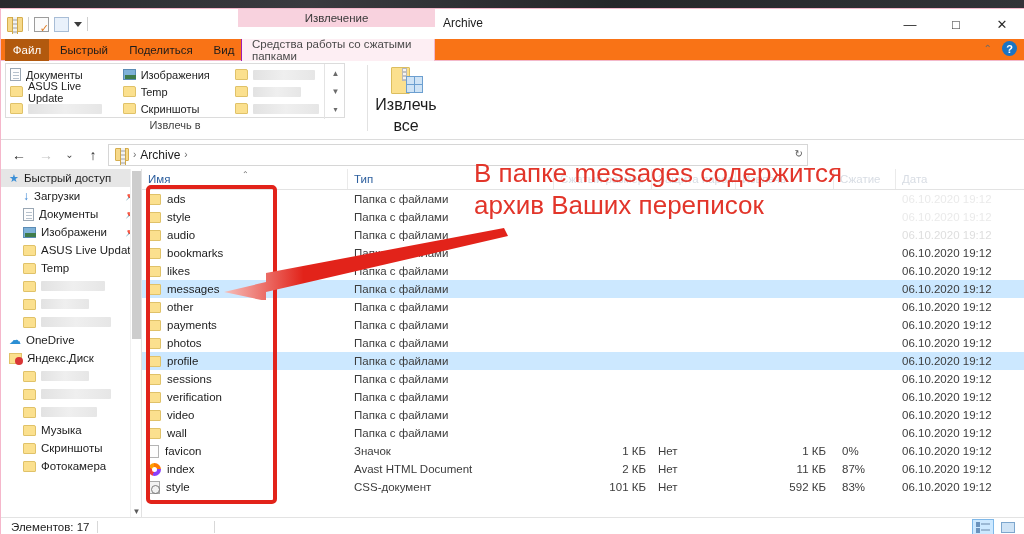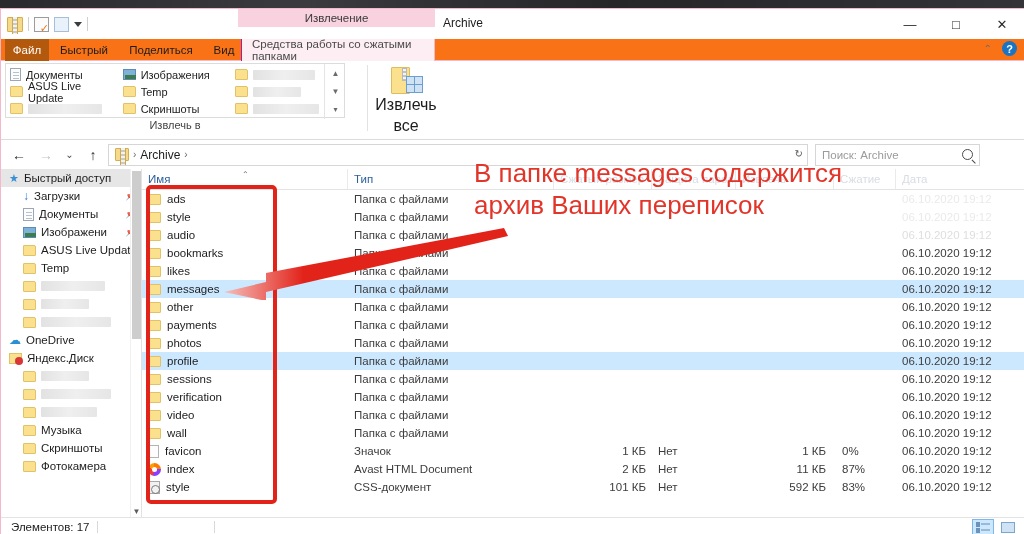--- a/index.html
+++ b/index.html
@@ -472,24 +472,20 @@
       <div class="crumbbox">
         <span class="ico-zip"></span>
         <span class="crumb-sep">›</span>
         <span class="crumb">Archive</span>
         <span class="crumb-sep">›</span>
         <span class="crumb-ctl">
           <span>↻</span>
         </span>
       </div>
 
-      <div class="searchbox">
-        <span class="ph">Поиск: Archive</span>
-        <span class="mag"></span>
-      </div>
     </div>
 
     <div class="content">
 
       <div class="navpane">
         <div id="nav-items">
             <div class="nav-item sel" style="padding-left: 8px;">
               <span class="star">★</span>
               <span>Быстрый доступ</span>
             </div>

